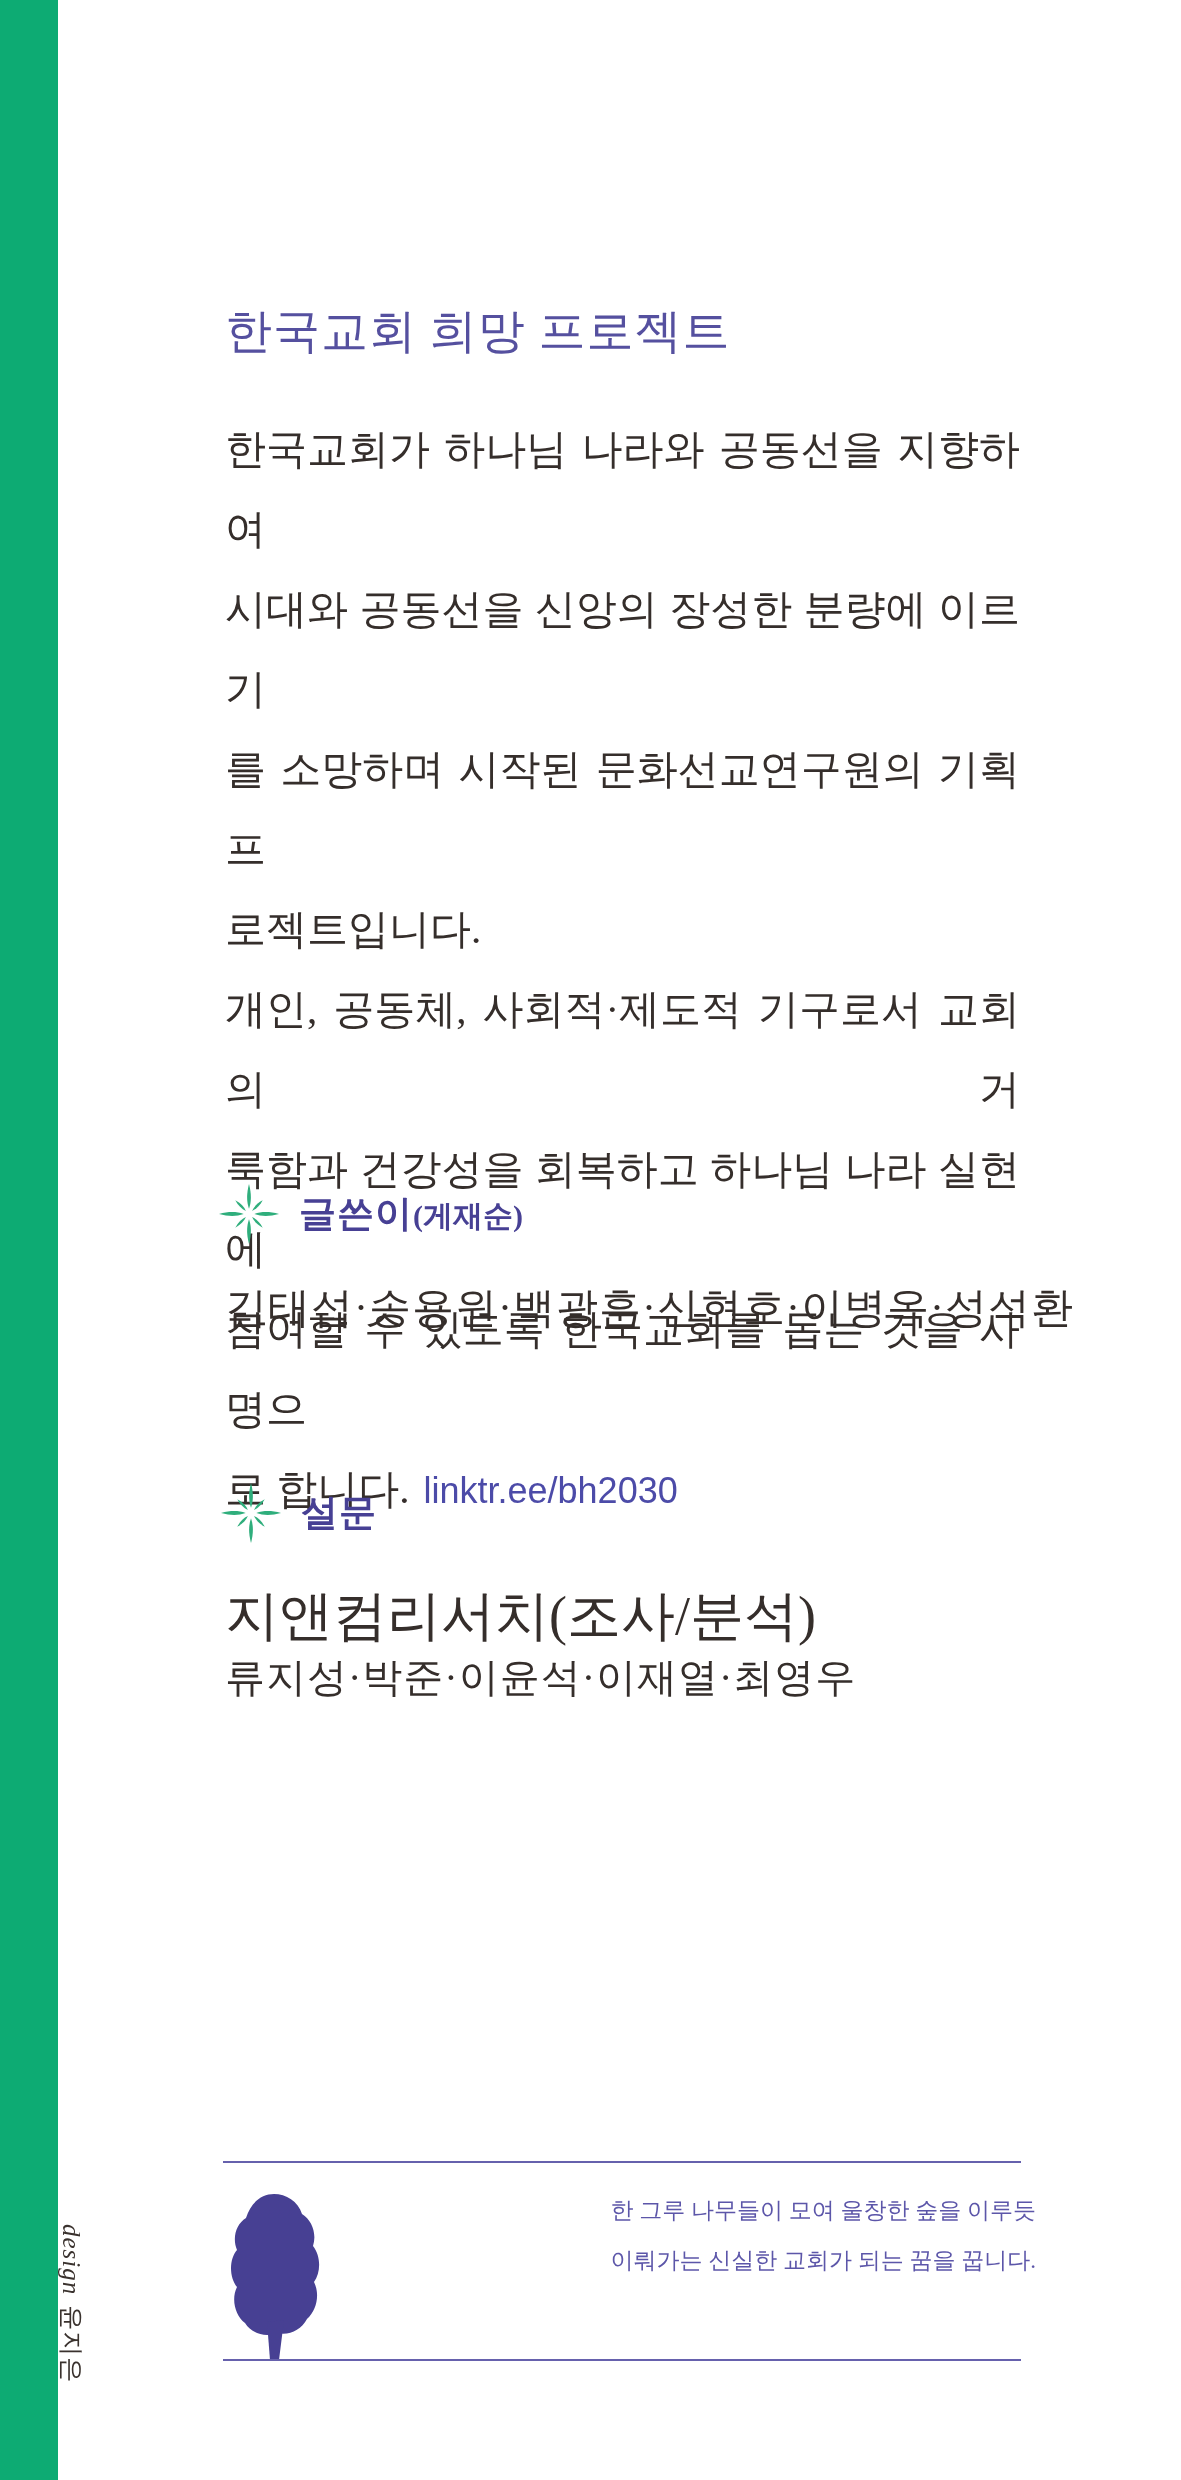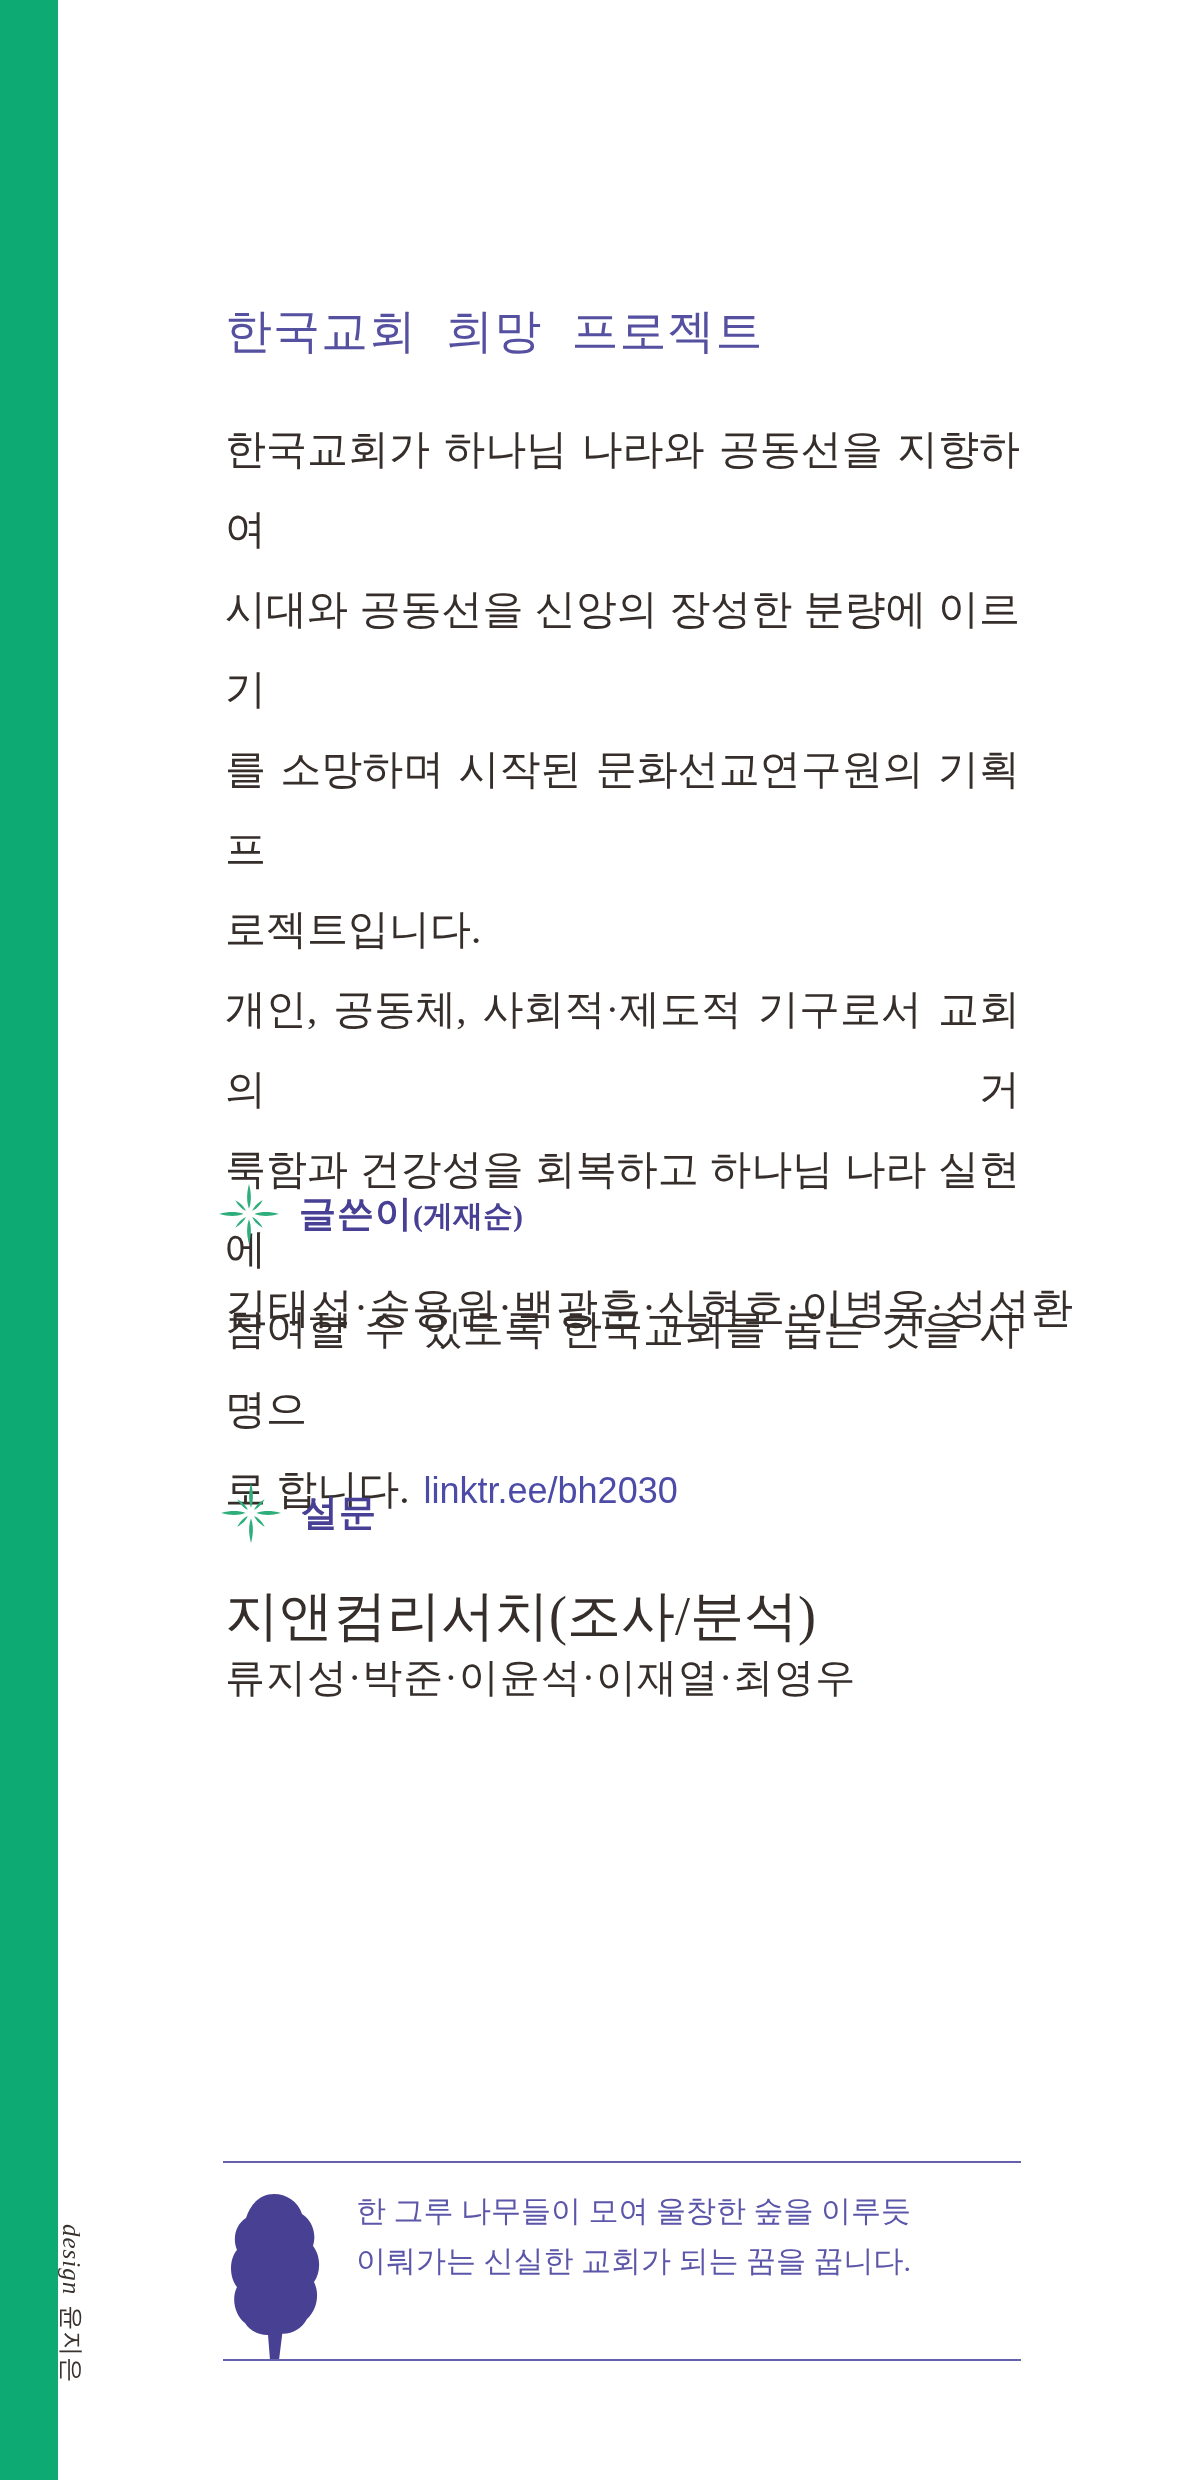--- a/index.html
+++ b/index.html
@@ -22,21 +22,21 @@
   .h-text{color:#474094;font-weight:700;white-space:nowrap;}
   .h-label{font-size:37px;letter-spacing:1px;}
   .h-suffix{font-size:30px;letter-spacing:0;}
   .hdr-editor{left:213px;top:200px;}
   .hdr-writers{left:218px;top:1183px;}
   .hdr-survey{left:220px;top:1482px;}
 
   .title{
     position:absolute;left:225px;top:300px;
     font-size:47px;font-weight:500;color:#55509f;
-    white-space:nowrap;letter-spacing:1px;font-family:Liberation Mono, monospace;
+    white-space:nowrap;letter-spacing:1px;
   }
   .body-block{
     position:absolute;left:225px;top:409px;width:795px;
     font-size:41px;line-height:80px;color:#352e2b;
   }
   .body-line{
     text-align:justify;
     text-align-last:justify;
   }
   .body-line.no-just{
@@ -55,22 +55,23 @@
   .names-writers{top:1280px;font-size:42px;letter-spacing:1px;}
   .agency{top:1580px;font-size:54px;}
   .names-survey{top:1650px;font-size:40px;letter-spacing:1px;}
 
   .rule{position:absolute;left:223px;width:798px;height:2px;background:#6661ad;}
   .rule-top{top:2161px;}
   .rule-bottom{top:2359px;}
   .tree{position:absolute;left:226px;top:2192px;width:98px;height:168px;}
   .footer-text{
     position:absolute;left:356px;top:2186px;width:680px;
-    font-size:30px;line-height:50px;color:#5c56a9;
+    font-size:23px;line-height:50px;color:#5c56a9;
     white-space:nowrap;
+    text-align:right;
   }
   .design-credit{
     position:absolute;left:88px;top:2224px;
     transform:rotate(90deg);transform-origin:0 0;
     font-size:25px;color:#3a322e;white-space:nowrap;
     letter-spacing:1px;
   }
   .design-credit .role{font-style:italic;margin-right:10px;}
 </style>
 </head>

